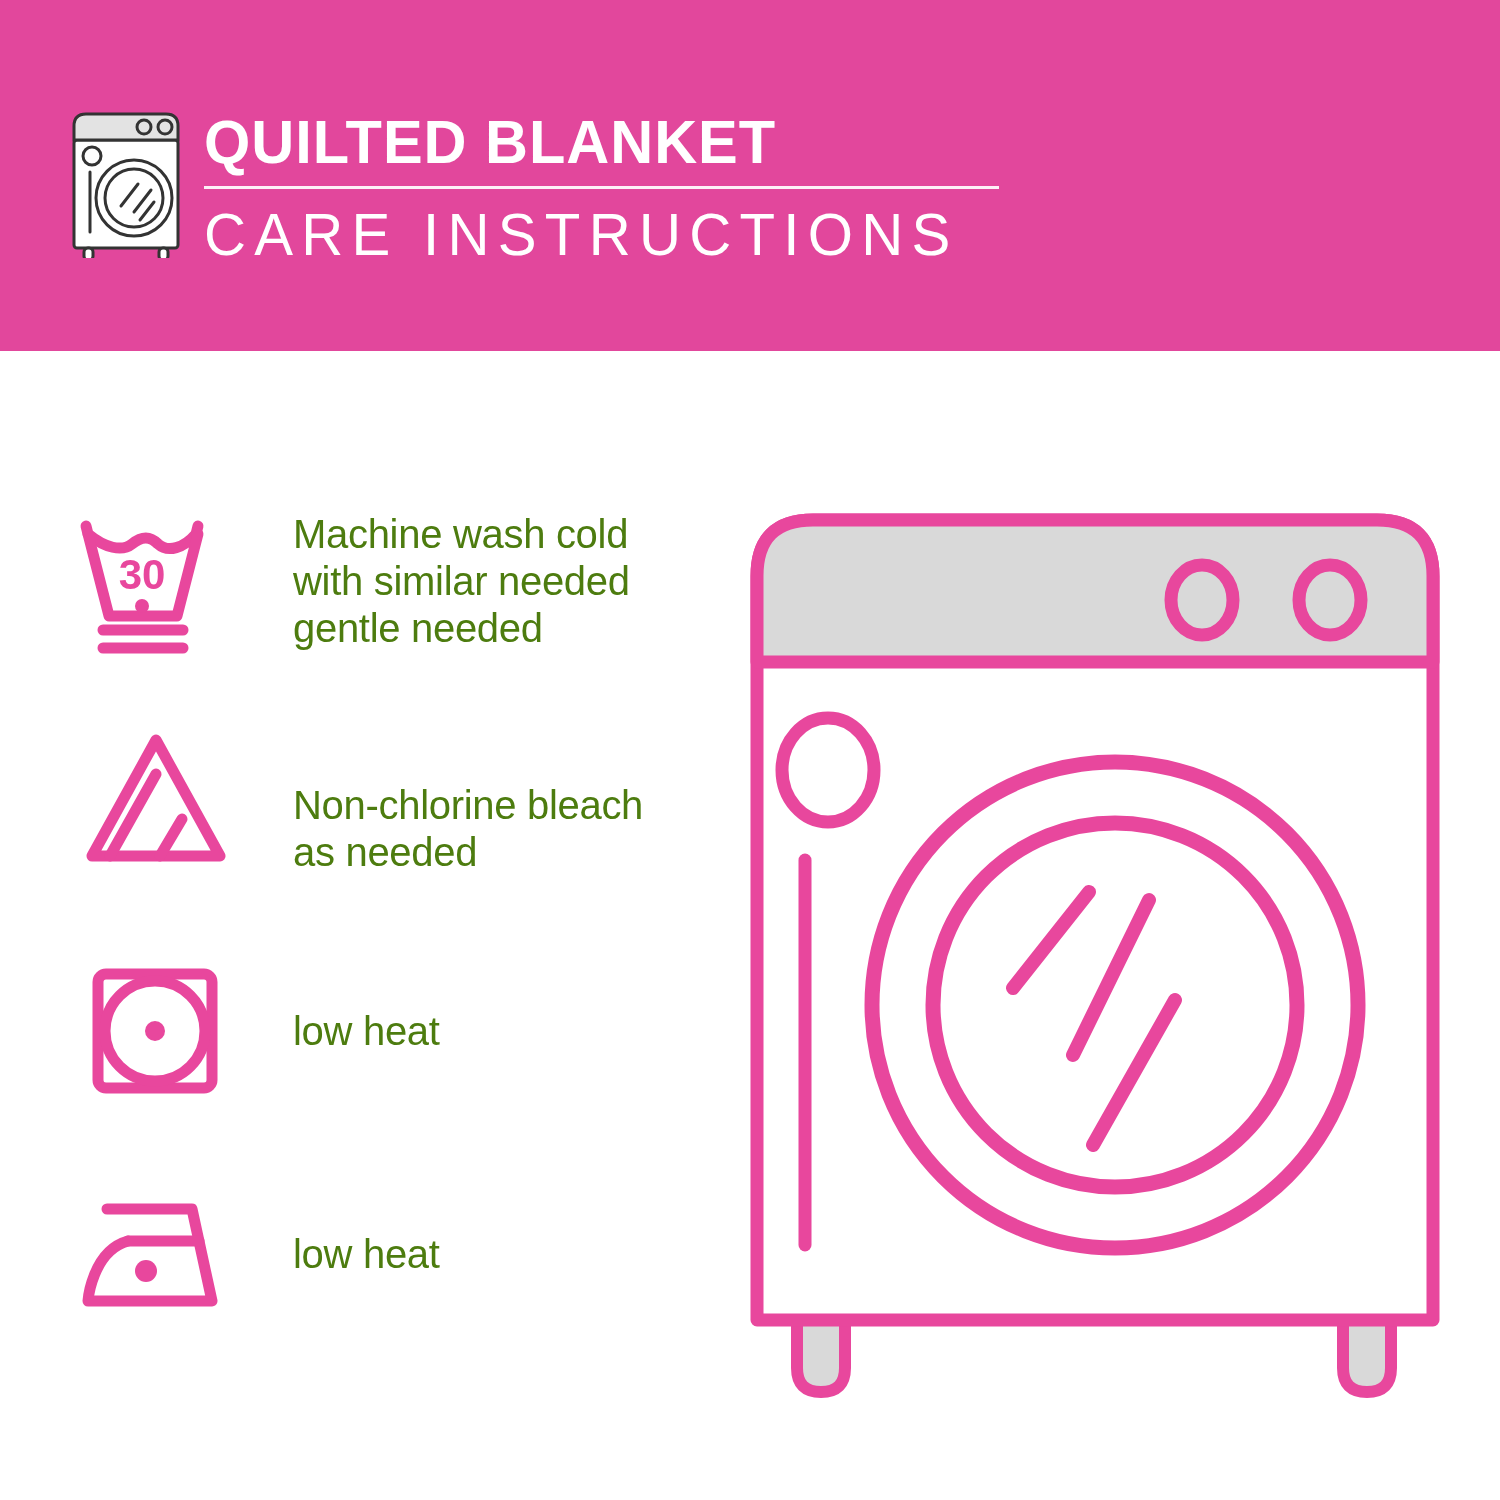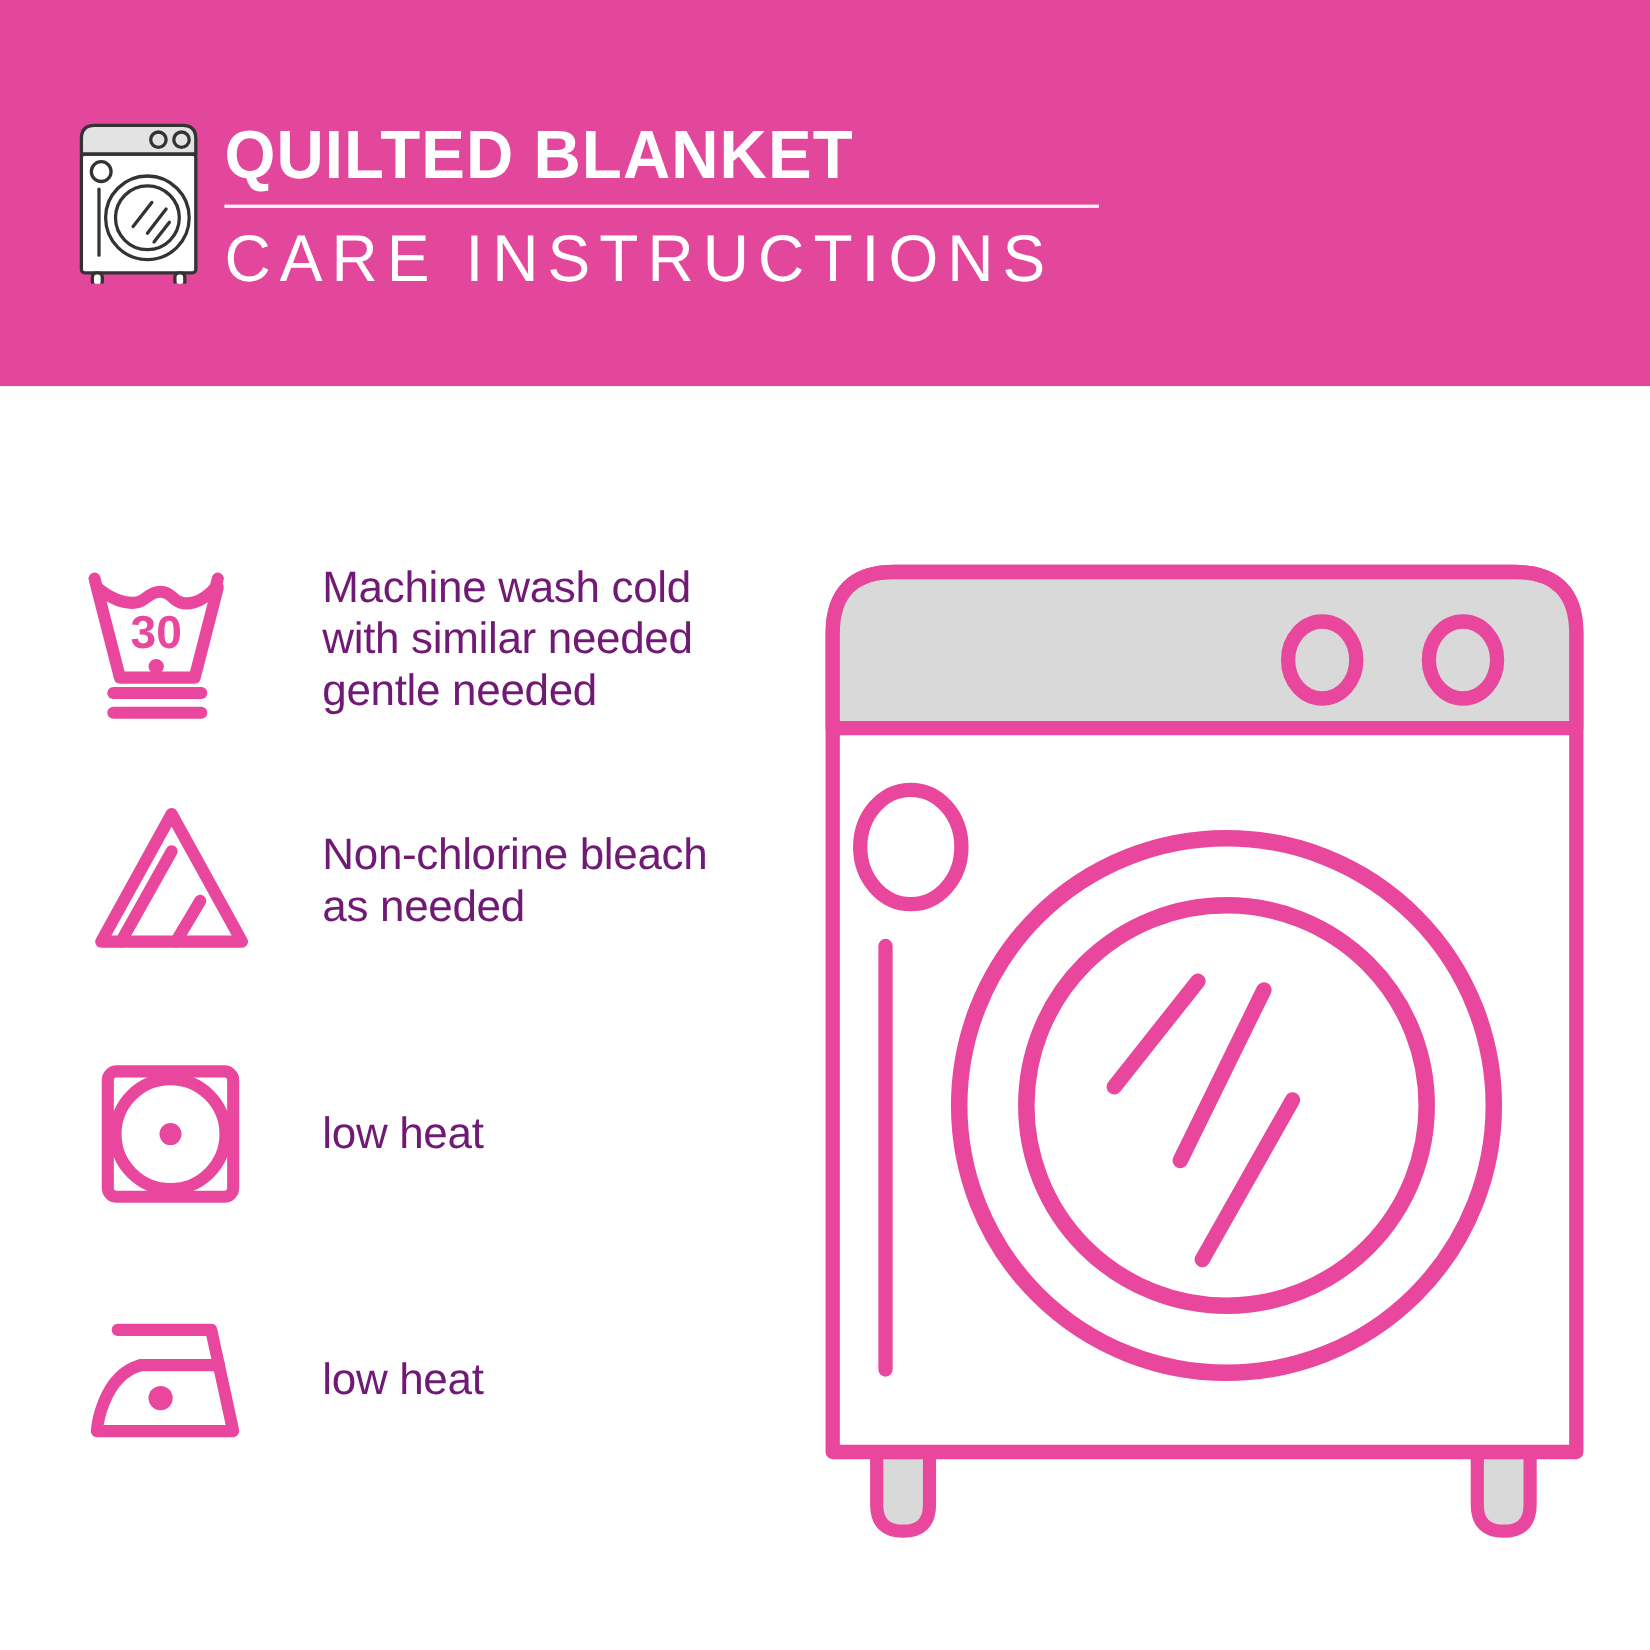--- a/index.html
+++ b/index.html
@@ -83,36 +83,36 @@
   }
   .care-row {
     position: absolute;
     left: 60px;
     width: 660px;
     display: flex;
     align-items: center;
     gap: 25px;
   }
   .care-row.r0 { top: 155px; }
-  .care-row.r1 { top: 375px; }
+  .care-row.r1 { top: 375px; align-items: flex-end; }
   .care-row.r2 { top: 605px; }
   .care-row.r3 { top: 828px; }
 
   .care-symbol {
     width: 190px;
     flex: 0 0 190px;
     display: flex;
     align-items: center;
     justify-content: center;
   }
   .care-text {
     font-family: "Liberation Sans", sans-serif;
     font-size: 40px;
     font-weight: 400;
-    color: #701a75;
+    color: #4d7c0f;
     line-height: 47px;
     letter-spacing: -0.3px;
     padding-left: 18px;
   }
 
   
   .washer {
     position: absolute;
     left: 735px;
     top: 480px;

